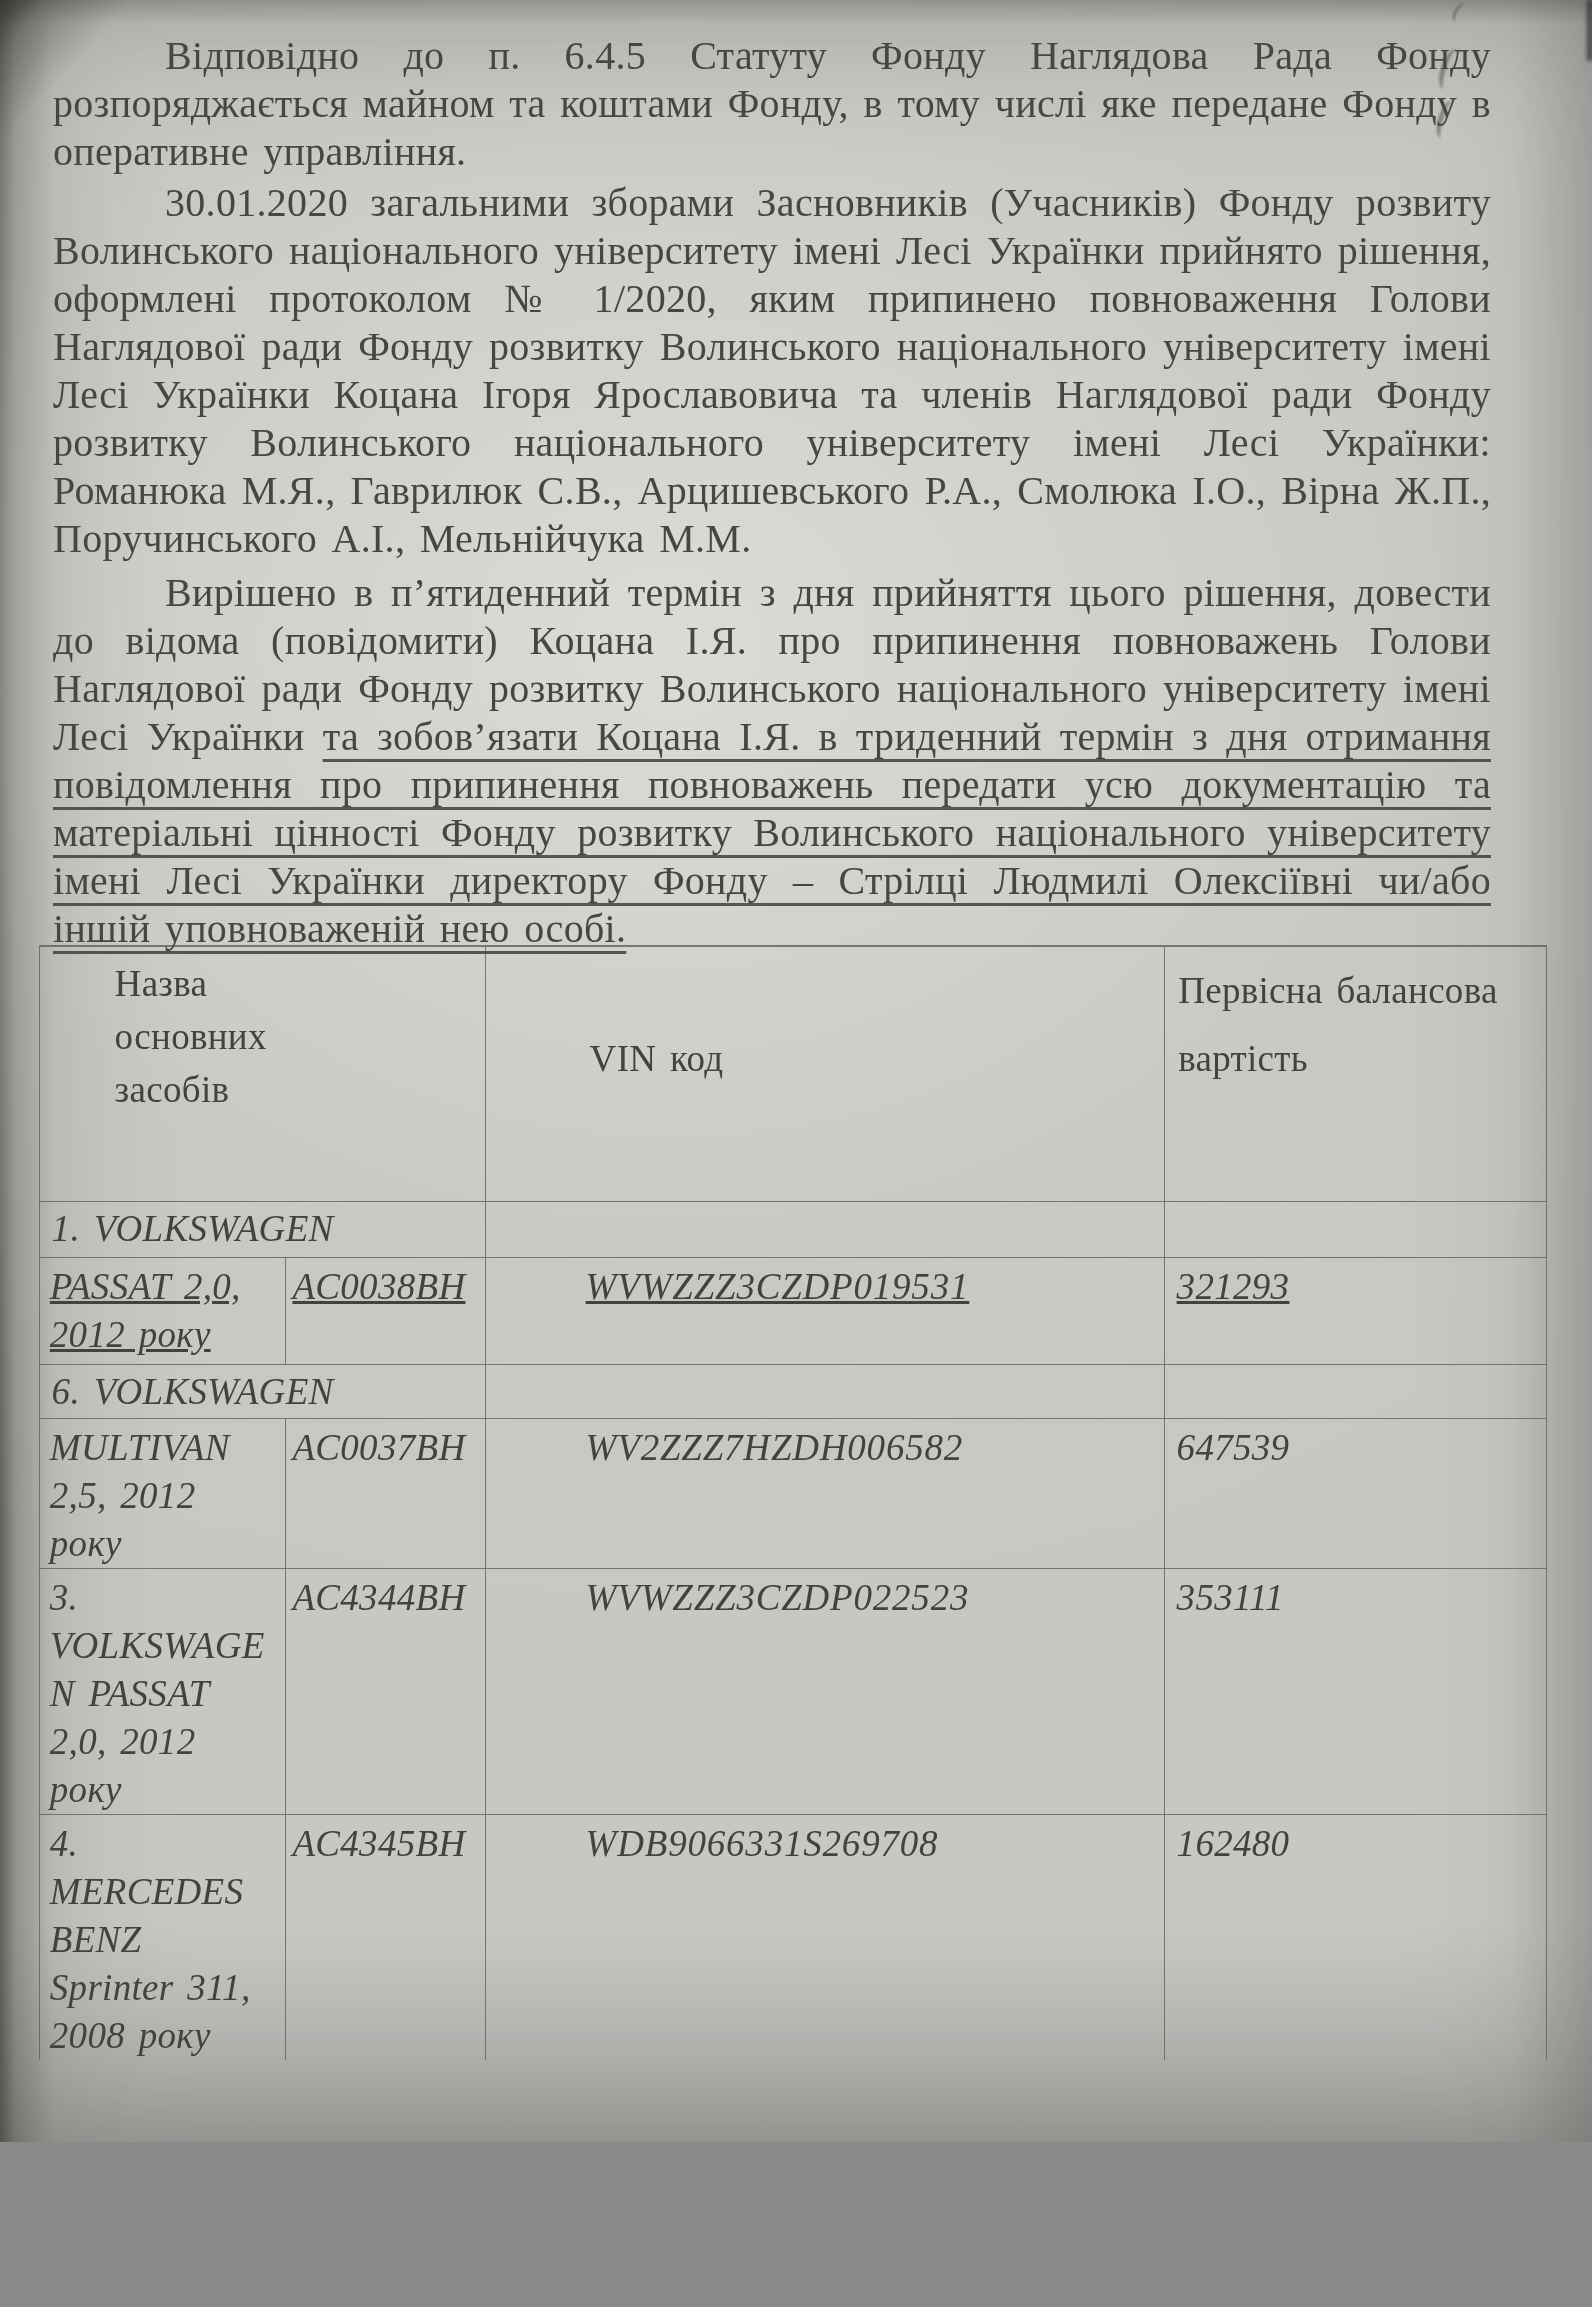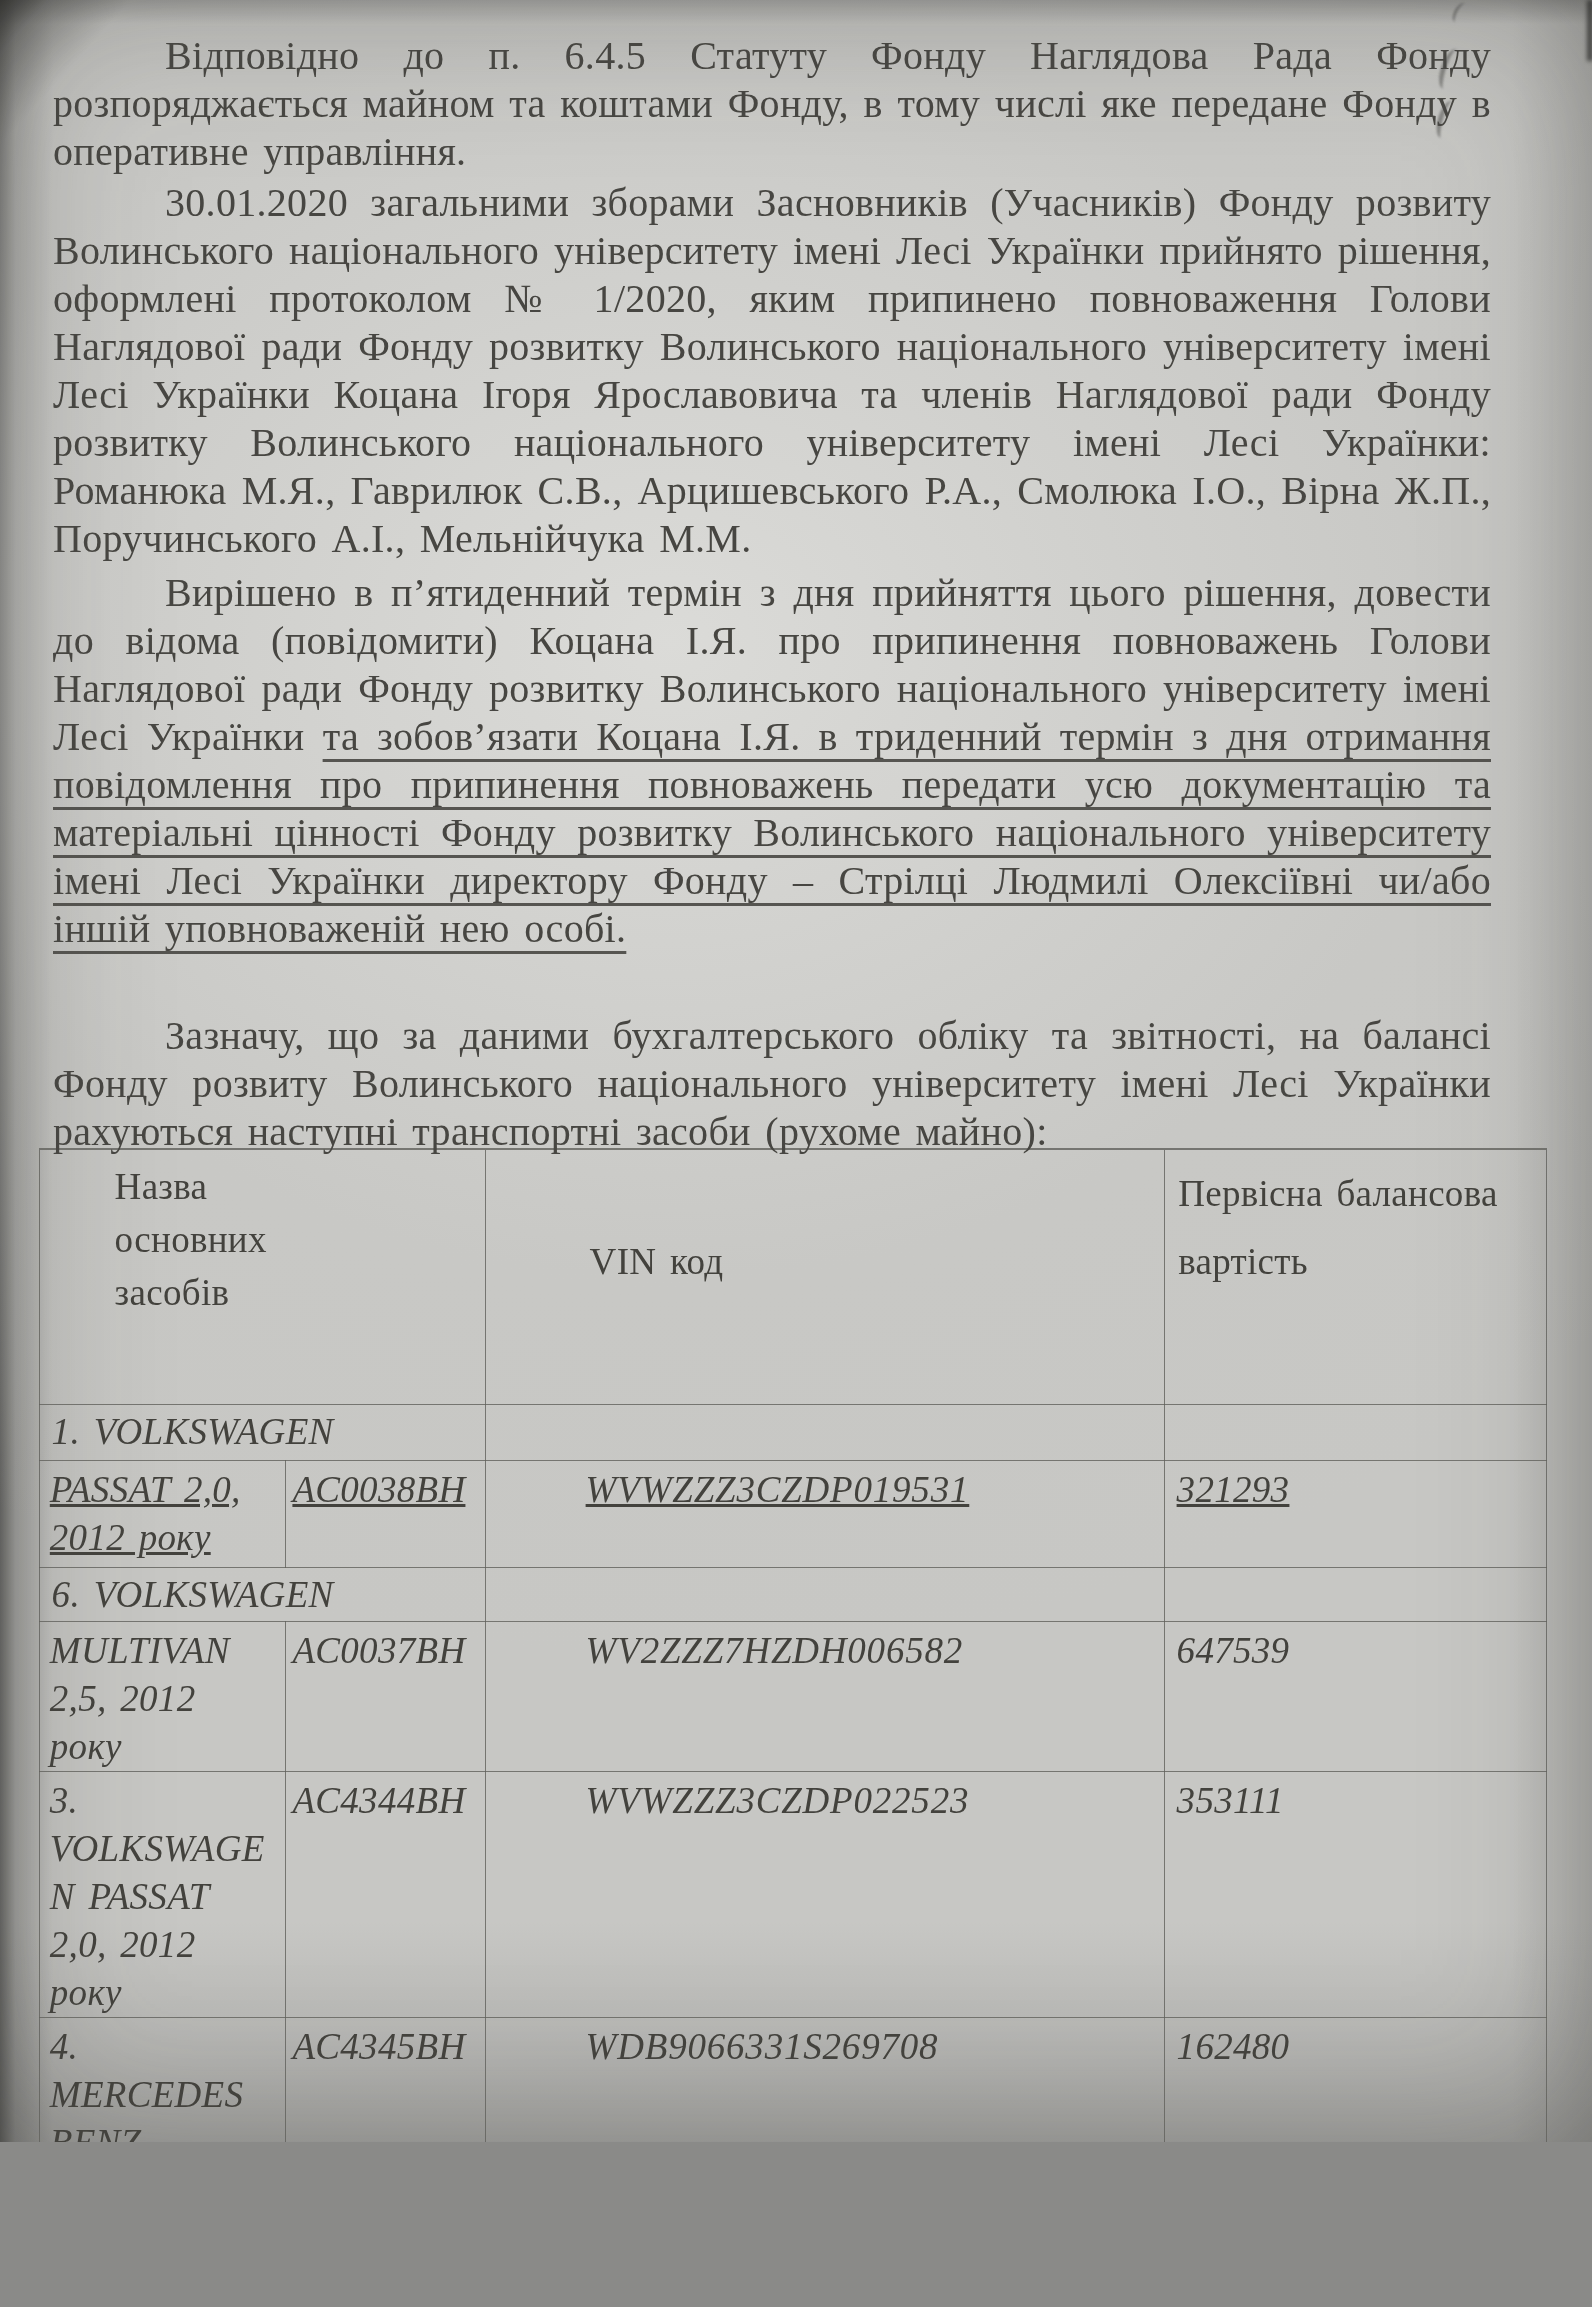--- a/index.html
+++ b/index.html
@@ -104,21 +104,20 @@
 </head>
 <body>
 
 <div class="photo" data-name="photo-background">
 
   <div class="doc" data-name="document-page">
     <div data-name="document-body">
         <p class="para" data-name="paragraph-p1"><span data-name="text-run">Відповідно до п. 6.4.5 Статуту Фонду Наглядова Рада Фонду розпоряджається майном та коштами Фонду, в тому числі яке передане Фонду в оперативне управління.</span></p>
         <p class="para" data-name="paragraph-p2"><span data-name="text-run" class="seg-bold">30.01.2020</span><span data-name="text-run"> загальними зборами Засновників (Учасників) Фонду розвиту Волинського національного університету імені Лесі Українки прийнято рішення, оформлені протоколом № 1/2020, яким припинено повноваження Голови Наглядової ради Фонду розвитку Волинського національного університету імені Лесі Українки Коцана Ігоря Ярославовича та членів Наглядової ради Фонду розвитку Волинського національного університету імені Лесі Українки: Романюка М.Я., Гаврилюк С.В., Арцишевського Р.А., Смолюка І.О., Вірна Ж.П., Поручинського А.І., Мельнійчука М.М.</span></p>
         <p class="para" data-name="paragraph-p3"><span data-name="text-run">Вирішено в п’ятиденний термін з дня прийняття цього рішення, довести до відома (повідомити) Коцана І.Я. про припинення повноважень Голови Наглядової ради Фонду розвитку Волинського національного університету імені Лесі Українки </span><span data-name="text-run" class="seg-bold seg-underline">та зобов’язати Коцана І.Я. в триденний термін з дня отримання повідомлення про припинення повноважень передати усю документацію та матеріальні цінності Фонду розвитку Волинського національного університету імені Лесі Українки директору Фонду – Стрілці Людмилі Олексіївні чи/або іншій уповноваженій нею особі.</span></p>
-        <p class="para" data-name="paragraph-p5"><span data-name="text-run">Зазначу, що за даними бухгалтерського обліку та звітності, на балансі Фонду розвиту Волинського національного університету імені Лесі Українки рахуються наступні транспортні засоби (рухоме майно):</span></p>
       </div>
 
     <table class="veh-table" data-name="vehicles-table">
       <colgroup>
         <col class="c-name">
           <col class="c-plate">
           <col class="c-vin">
           <col class="c-value">
       </colgroup>
       <thead>

